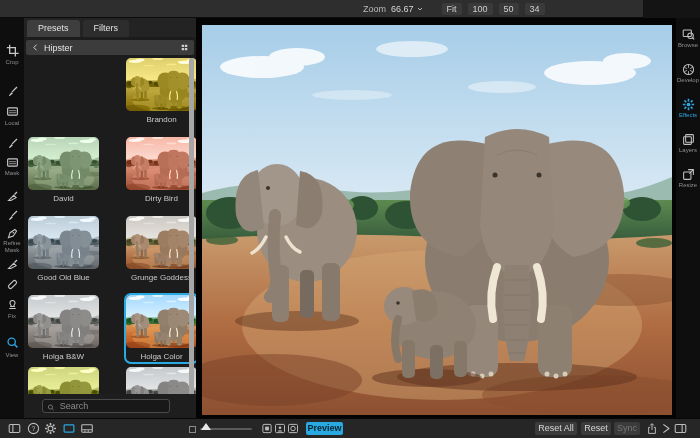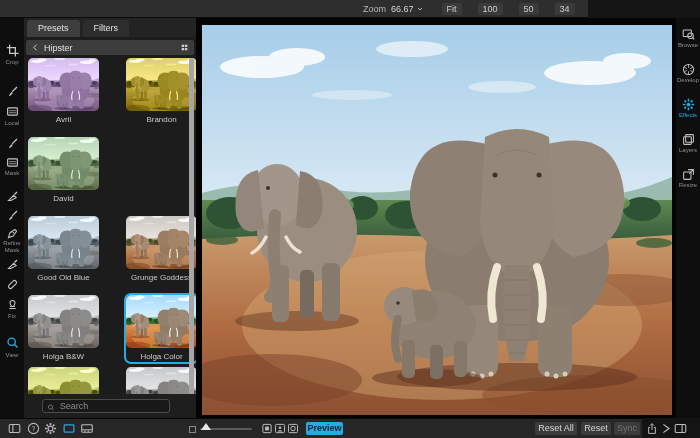--- a/index.html
+++ b/index.html
@@ -2,25 +2,25 @@
 <html><head>
 <meta charset="utf-8">
 <style>
   html,body{margin:0;padding:0;background:#000;}
   body{width:700px;height:438px;position:relative;font-family:"Liberation Sans",sans-serif;overflow:hidden;
        -webkit-font-smoothing:antialiased;}
   .app{position:absolute;inset:0;background:#141414;}
   svg.ic{display:block;}
 
   
-  .topbar{position:absolute;left:0;top:0;width:588px;height:18px;background:#2e2e2e;border-bottom:1px solid #0c0c0c;box-sizing:border-box;}
+  .topbar{position:absolute;left:0;top:0;width:643px;height:18px;background:#2e2e2e;border-bottom:1px solid #0c0c0c;box-sizing:border-box;}
   .zoomctrl{position:absolute;left:363px;top:0;height:17px;display:flex;align-items:center;gap:5px;font-size:9px;color:#b9b9b9;}
   .zoomval{display:flex;align-items:center;gap:2px;color:#d6d6d6;}
   .zbtn{background:#3a3a3a;border-radius:2px;padding:1px 5px;color:#cfcfcf;font-size:9px;line-height:10px;}
-  .zbtn + .zbtn{margin-left:11px;}
+  .zbtn + .zbtn{margin-left:1px;}
 
   
   .toolstrip{position:absolute;left:0;top:18px;width:24px;height:400px;background:#0e0e0e;}
   .titem{position:absolute;left:0;width:24px;display:flex;justify-content:center;color:#c7c7c7;}
   .tlabel{position:absolute;left:0;width:24px;text-align:center;font-size:6px;color:#8f8f8f;line-height:6.5px;}
   .accent{color:#2aa7e0;}
 
   
   .panel{position:absolute;left:24px;top:18px;width:172px;height:400px;background:#1c1c1c;overflow:hidden;}
   .tabs{position:absolute;left:0;top:0;width:172px;height:19px;background:#232323;display:flex;align-items:flex-end;}
@@ -48,21 +48,21 @@
   .photo svg{display:block;width:470px;height:390px;}
 
   
   .rightstrip{position:absolute;left:676px;top:18px;width:24px;height:400px;background:#0e0e0e;}
   .rmod{position:absolute;left:0;width:24px;text-align:center;color:#c2c2c2;}
   .rmod .rlabel{font-size:6px;color:#8f8f8f;margin-top:1px;line-height:6.5px;}
   .rmod.active,.rmod.active .rlabel{color:#2aa7e0;}
   .rmod svg{margin:0 auto;}
 
   
-  .bottombar{position:absolute;left:0;top:418px;width:642px;height:20px;background:#262626;border-top:1px solid #080808;box-sizing:border-box;}
+  .bottombar{position:absolute;left:0;top:418px;width:700px;height:20px;background:#262626;border-top:1px solid #080808;box-sizing:border-box;}
   .bitem{position:absolute;top:3px;color:#bdbdbd;}
   .bbtn{position:absolute;top:3px;height:13px;line-height:13px;background:#3b3b3b;border-radius:2px;font-size:9px;color:#d8d8d8;text-align:center;}
   .bbtn.disabled{color:#757575;}
   .previewbtn{position:absolute;left:306px;top:3px;width:37px;height:13px;line-height:13px;background:#29a9e2;border-radius:2px;font-size:9px;font-weight:bold;color:#07242f;text-align:center;}
   .slider{position:absolute;left:200px;top:9px;width:52px;height:2px;background:#5a5a5a;border-radius:1px;}
   .shandle{position:absolute;left:1px;top:-5px;width:0;height:0;border-left:5px solid transparent;border-right:5px solid transparent;border-bottom:7px solid #e8e8e8;}
   .sq6{position:absolute;left:189px;top:7px;width:5px;height:5px;border:1px solid #8a8a8a;}
   .viewblue{color:#2aa7e0;}
 </style>
 </head>
@@ -396,46 +396,46 @@
           <use href="#i-chevleft"></use>
         </svg>
       <span>Hipster</span>
       <span class="catgrid">
           <svg class="ic" width="9" height="9">
             <use href="#i-grid"></use>
           </svg>
         </span>
     </div>
 
-    <div class="cell" style="left:4px;top:40px">
-      <div class="thumb">
-          <svg viewBox="0 0 470 390" preserveAspectRatio="xMidYMid slice">
-            <use href="#scene"></use>
-          </svg>
-          <div class="tintov" style="background: rgb(195, 168, 216);"></div>
-        </div>
-      <div class="cname">Avril</div>
-    </div>
     <div class="cell" style="left:4px;top:119px">
       <div class="thumb">
           <svg viewBox="0 0 470 390" preserveAspectRatio="xMidYMid slice">
             <use href="#scene"></use>
           </svg>
           <div class="tintov" style="background: rgb(164, 191, 156);"></div>
         </div>
       <div class="cname">David</div>
     </div>
     <div class="cell" style="left:102px;top:40px">
       <div class="thumb">
           <svg viewBox="0 0 470 390" preserveAspectRatio="xMidYMid slice">
             <use href="#scene"></use>
           </svg>
           <div class="tintov" style="background: rgb(214, 195, 83);"></div>
         </div>
       <div class="cname">Brandon</div>
+    </div>
+    <div class="cell" style="left:102px;top:119px">
+      <div class="thumb">
+          <svg viewBox="0 0 470 390" preserveAspectRatio="xMidYMid slice">
+            <use href="#scene"></use>
+          </svg>
+          <div class="tintov" style="background: rgb(234, 154, 130);"></div>
+        </div>
+      <div class="cname">Dirty Bird</div>
     </div>
     <div class="cell" style="left:4px;top:198px">
       <div class="thumb">
           <svg viewBox="0 0 470 390" preserveAspectRatio="xMidYMid slice">
             <use href="#scene"></use>
           </svg>
           <div class="tintov" style="background: rgb(180, 194, 204);"></div>
         </div>
       <div class="cname">Good Old Blue</div>
     </div>

